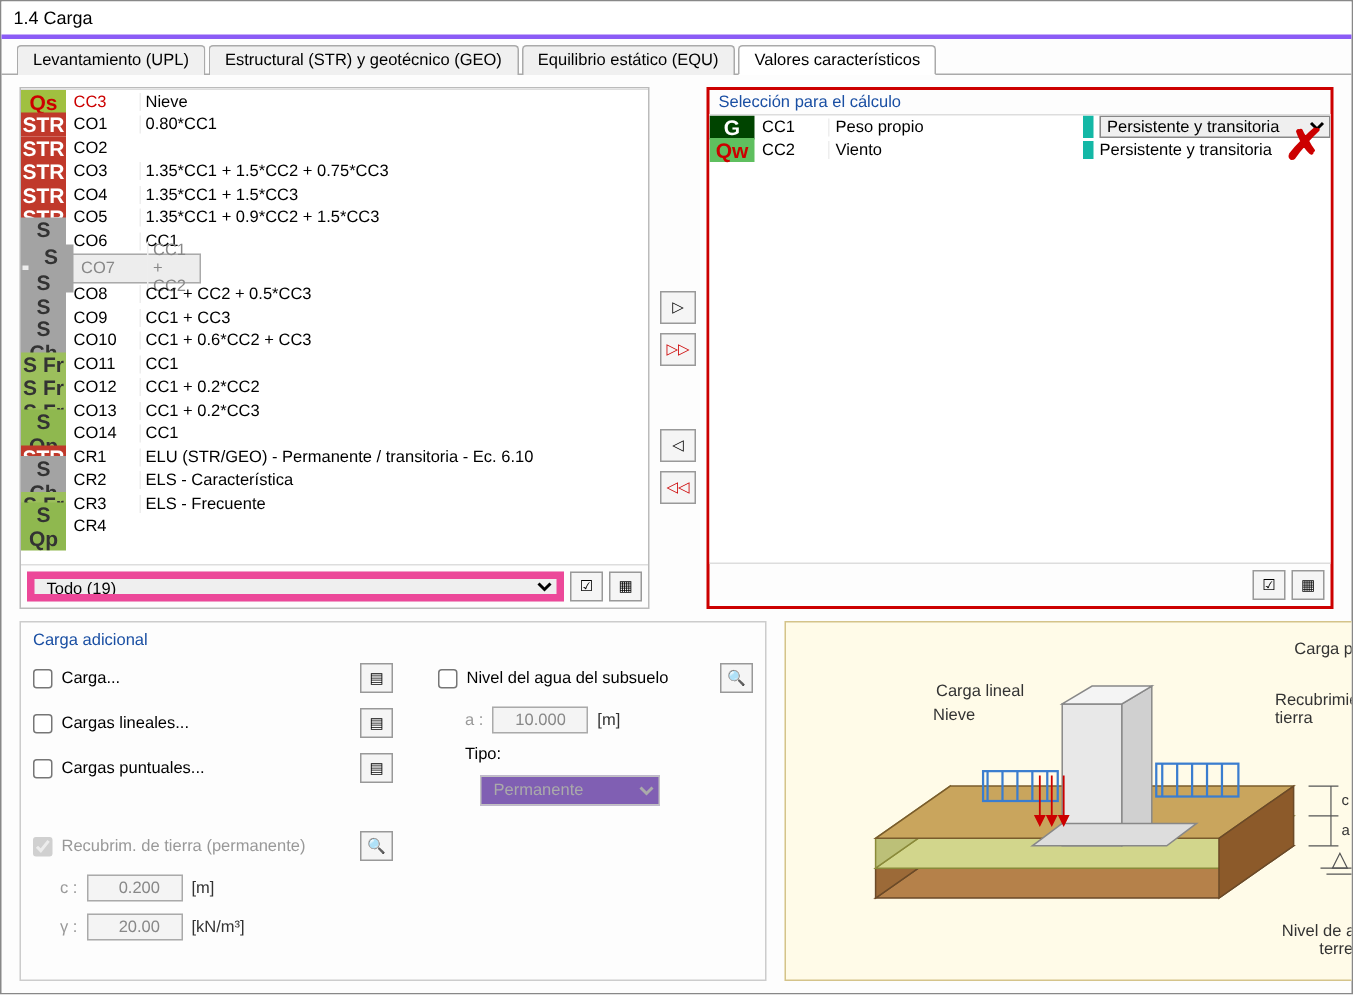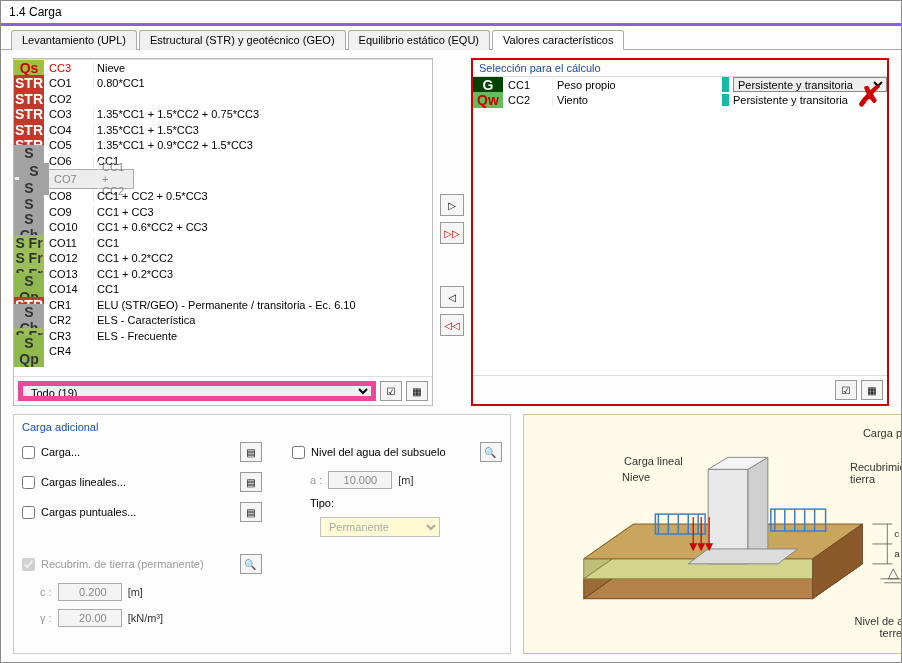--- a/index.html
+++ b/index.html
@@ -46,21 +46,21 @@
   .panel-add { flex: 1; border: 1px solid #ccc; padding: 4px 8px; }
   .panel-add .panel-title { padding-left: 0; }
   .form-grid { display: flex; gap: 30px; margin-top: 6px; }
   .col { display: flex; flex-direction: column; gap: 8px; }
   .chkrow { display: flex; align-items: center; gap: 6px; height: 22px; }
   .chkrow input[type=checkbox] { width: 13px; height: 13px; }
   .chkrow label { flex: 1; }
   .subrow { display: flex; align-items: center; gap: 6px; margin-left: 18px; }
   .numfield { width: 64px; height: 18px; border: 1px solid #aaa; text-align: right; padding-right: 14px; background: #f4f4f4; color: #888; position: relative; font-size: 11px; }
   .unit { font-size: 11px; color: #333; }
-  .sel { width: 120px; height: 20px; border: 1px solid #aaa; background: #fef9c3; color: #888; font-size: 11px; padding-left: 4px; }
+  .sel { width: 120px; height: 20px; border: 1px solid #aaa; background: #4c1d95; color: #888; font-size: 11px; padding-left: 4px; }
   .diagram-panel { flex: 0 0 430px; border: 1px solid #d4c38a; background: #fffbe8; position: relative; }
   .dsvg { width: 100%; height: 100%; }
   .dlabel { position: absolute; font-size: 11px; color: #333; }
   .faded { color: #999; }
   .spacer { height: 60px; }
 </style>
 </head>
 <body>
 
 <div class="window">

